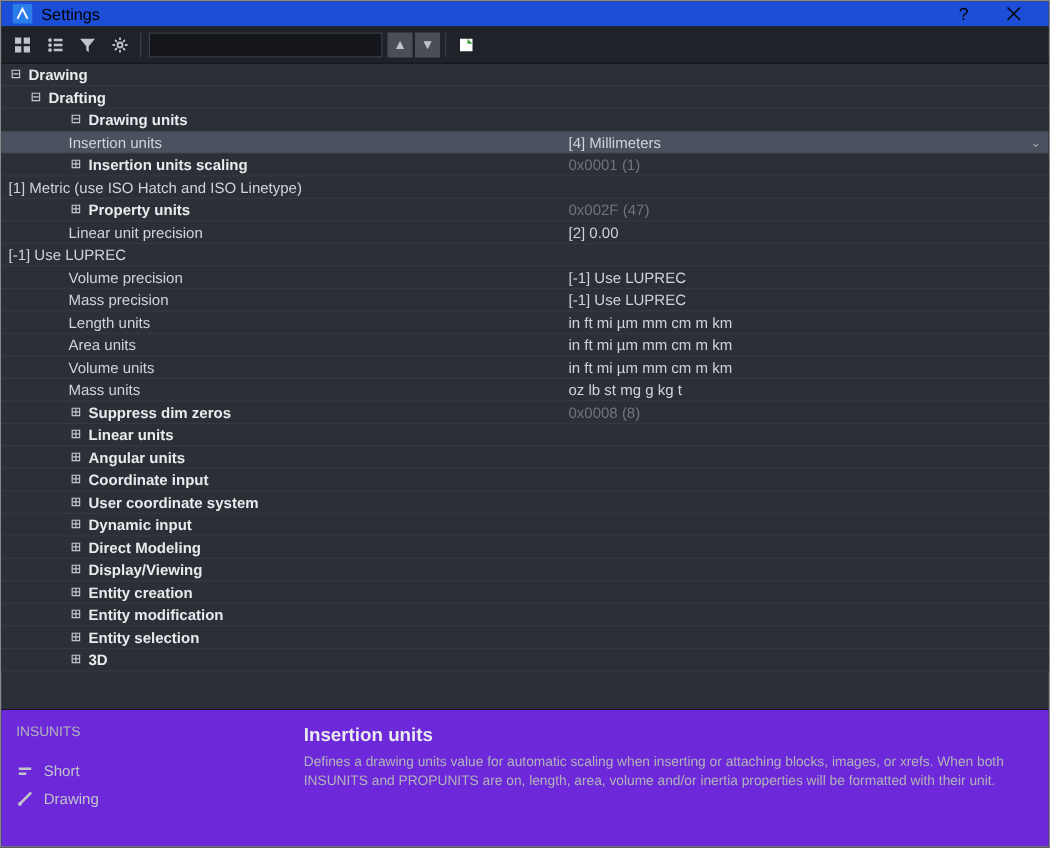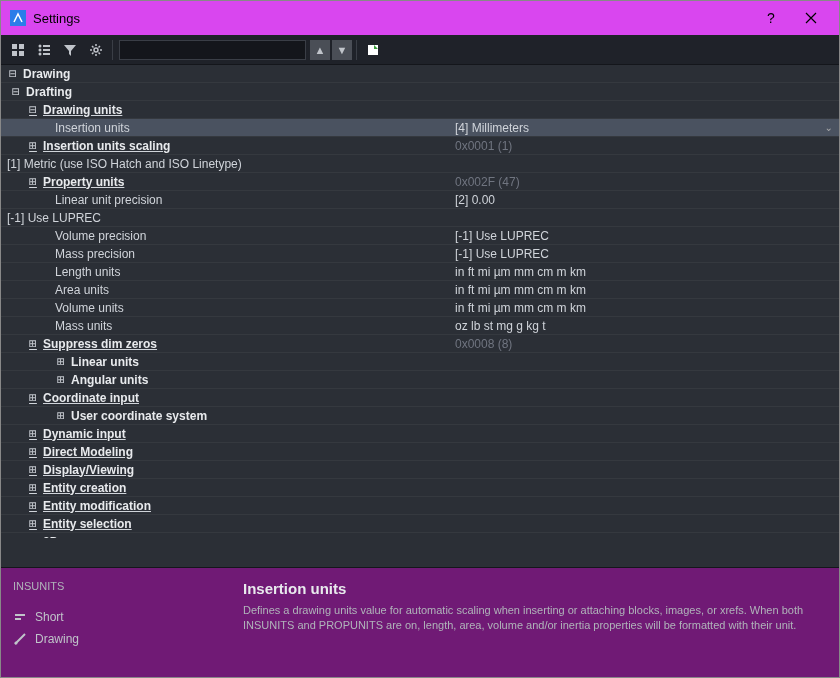--- a/index.html
+++ b/index.html
@@ -1,18 +1,18 @@
 <!DOCTYPE html>
 <html><head>
 <meta charset="utf-8">
 <style>
 * { box-sizing: border-box; margin: 0; padding: 0; }
 body { font-family: "Segoe UI", Tahoma, sans-serif; font-size: 12px; background: #2b2f36; color: #d0d4da; width: 840px; height: 678px; overflow: hidden; display: flex; flex-direction: column; border: 1px solid #888; }
 
-.titlebar { background: #d946ef; color: #000; height: 34px; display: flex; align-items: center; padding: 0 8px; }
+.titlebar { background: #1d4ed8; color: #000; height: 20px; display: flex; align-items: center; padding: 0 8px; }
 .titlebar .app-icon { width: 18px; height: 18px; margin-right: 6px; display: flex; align-items: center; justify-content: center; }
 .titlebar .title { flex: 1; font-size: 13px; }
 .titlebar .win-btn { width: 40px; height: 30px; display: flex; align-items: center; justify-content: center; font-size: 14px; cursor: pointer; }
 
 .toolbar { background: #1f2229; height: 30px; display: flex; align-items: center; padding: 0 4px; border-bottom: 1px solid #14161b; }
 .toolbar .tool-btn { width: 24px; height: 24px; display: flex; align-items: center; justify-content: center; margin: 0 1px; cursor: pointer; color: #c0c4ca; }
 .toolbar .sep { width: 1px; height: 20px; background: #3a3e46; margin: 0 3px; }
 .toolbar input.search { flex: 0 0 135px; height: 20px; background: #14161b; border: 1px solid #3a3e46; color: #d0d4da; padding: 0 4px; margin: 0 3px; }
 .toolbar .sq-btn { width: 20px; height: 20px; background: #4a4e56; display: flex; align-items: center; justify-content: center; margin: 0 1px; cursor: pointer; font-size: 11px; color: #c0c4ca; }
 
@@ -27,32 +27,32 @@
 .row .label { display: flex; align-items: center; height: 100%; }
 .row .value { flex: 1; padding-left: 6px; display: flex; align-items: center; gap: 12px; }
 .row.dim .value { color: #707580; }
 .exp { width: 12px; height: 12px; display: inline-flex; align-items: center; justify-content: center; margin-right: 4px; font-size: 9px; cursor: pointer; color: #c0c4ca; font-family: monospace; }
 .exp.plus::before { content: "⊞"; font-size: 13px; }
 .exp.minus::before { content: "⊟"; font-size: 13px; }
 .bold { font-weight: bold; color: #e8eaed; }
 .chk { width: 12px; height: 12px; border: 1px solid #888; margin-right: 4px; display: inline-block; }
 .dd-arrow { margin-left: auto; margin-right: 6px; font-size: 10px; color: #aaa; }
 
-.desc-panel { height: 110px; background: #701a75; border-top: 1px solid #14161b; display: flex; padding: 12px; margin-top: 29px; }
+.desc-panel { height: 110px; background: #6d28d9; border-top: 1px solid #14161b; display: flex; padding: 12px; margin-top: 29px; }
 .desc-left { width: 230px; }
 .desc-left .var { font-size: 11px; color: #b0b4ba; margin-bottom: 14px; }
 .scope-row { display: flex; align-items: center; height: 22px; font-size: 12px; color: #c0c4ca; }
 .scope-row .sicon { width: 14px; height: 14px; margin-right: 8px; display: flex; align-items: center; justify-content: center; }
 .desc-right { flex: 1; }
 .desc-right .dt { font-size: 15px; font-weight: bold; color: #e8eaed; margin-bottom: 6px; }
 .desc-right .dd { font-size: 11px; color: #b0b4ba; line-height: 1.4; }
 
 .ind0 { padding-left: 6px; }
-.ind1 { padding-left: 9px; }
-.ind2 { padding-left: 26px; text-decoration: underline; }
+.ind1 { padding-left: 22px; }
+.ind2 { padding-left: 54px; }
 .ind3 { padding-left: 54px; }
 .lbl-col { width: 448px; flex-shrink: 0; }
 </style>
 </head>
 <body>
 
 <div class="titlebar">
   <span class="app-icon">
     <svg width="16" height="16" viewBox="0 0 16 16">
         <rect width="16" height="16" fill="#2b7de9"></rect>

